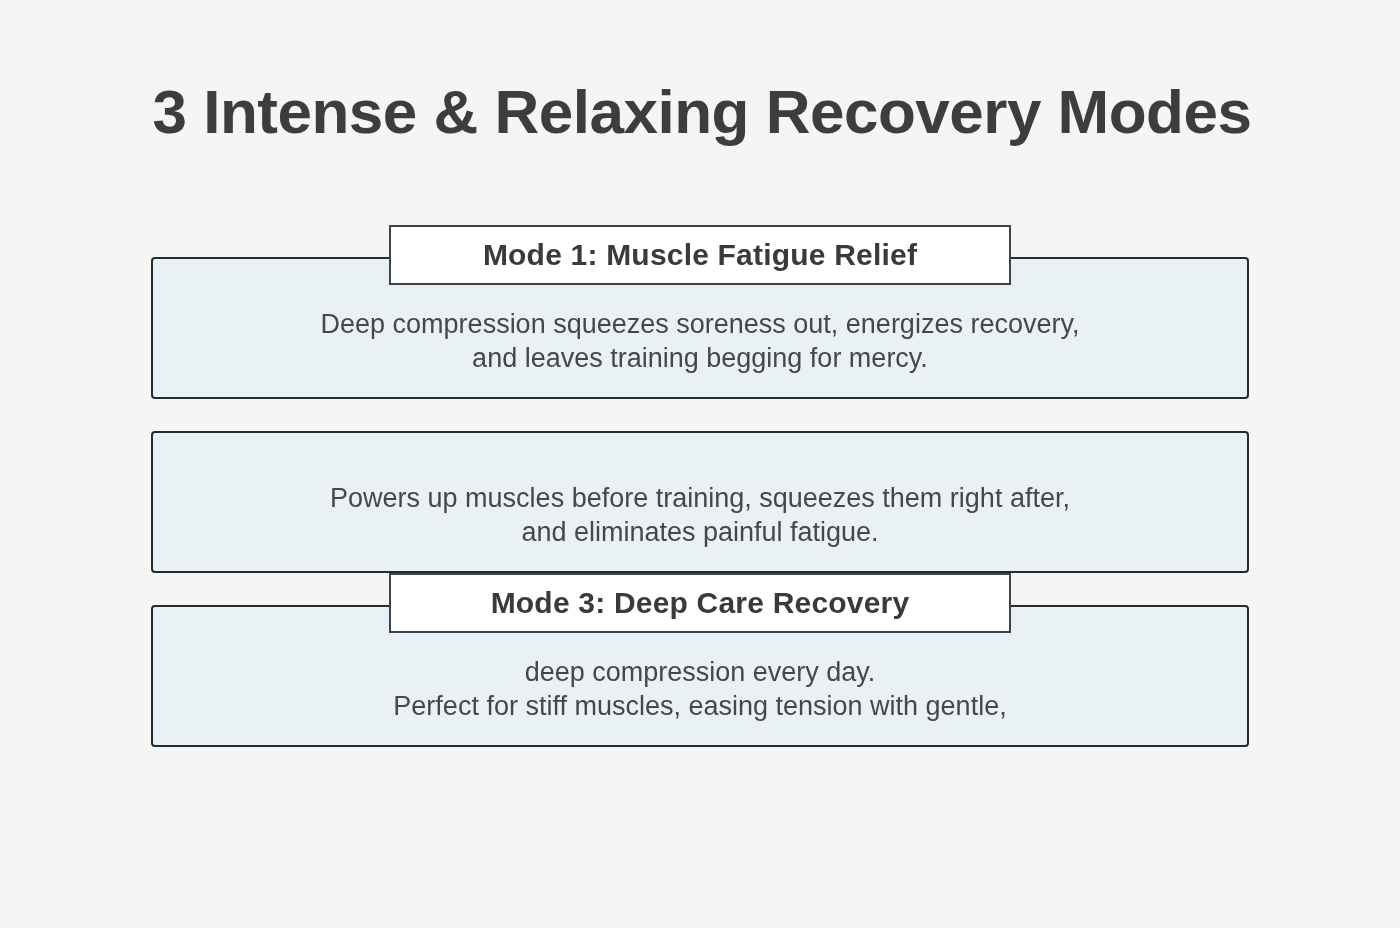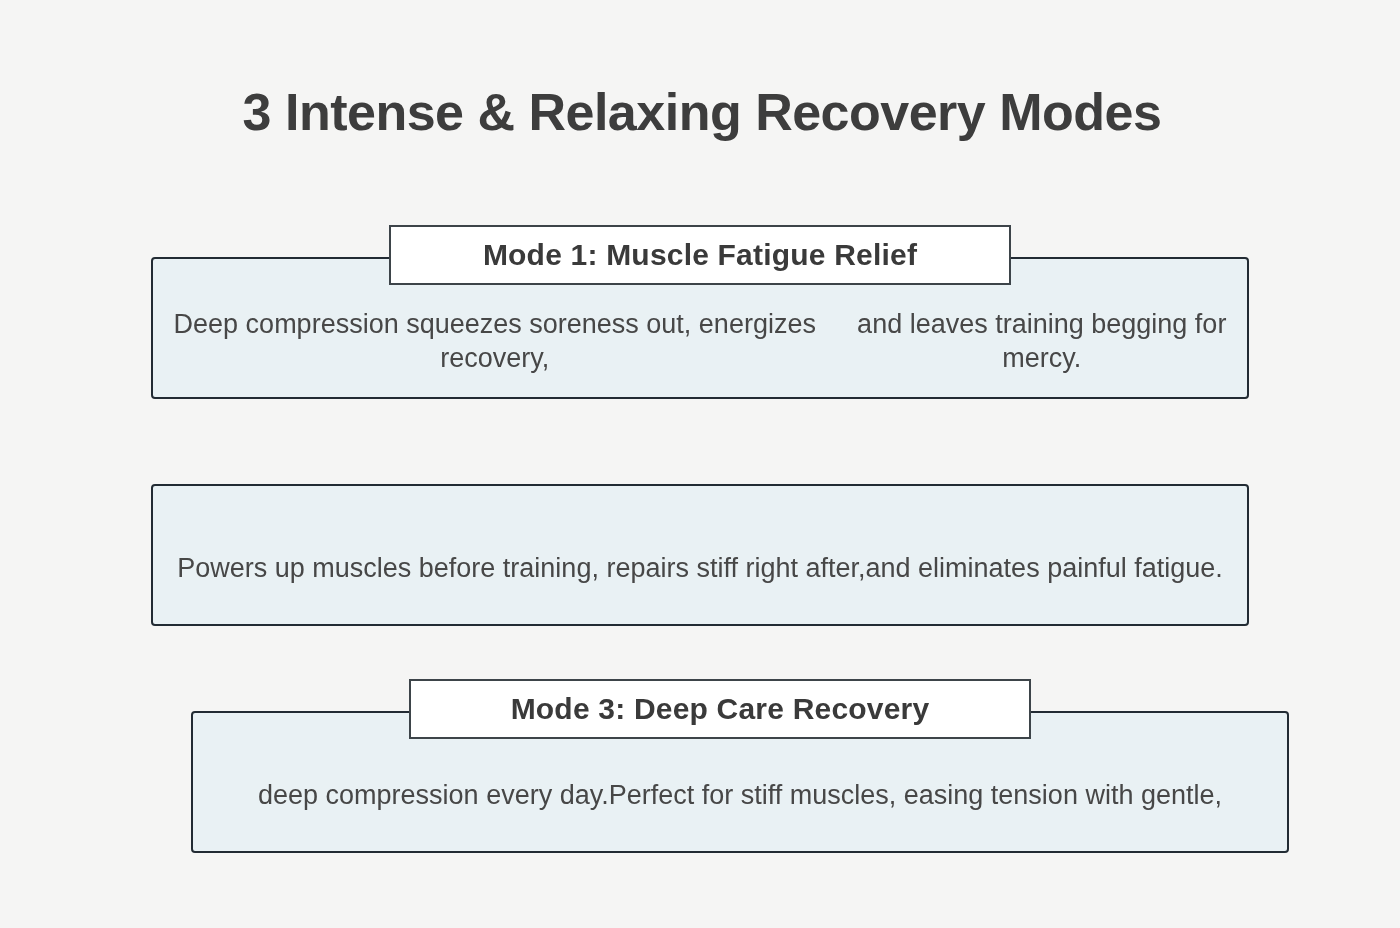--- a/index.html
+++ b/index.html
@@ -19,36 +19,35 @@
     height:928px;
     background:var(--bg);
     font-family:"Liberation Sans","DejaVu Sans",sans-serif;
     overflow:hidden;
   }
   .page-title{
     margin:78px 0 0 4px;
     height:68px;
     line-height:68px;
     text-align:center;
-    font-size:52px;
+    font-size:62px;
     font-weight:bold;
     letter-spacing:-0.5px;
     color:var(--title-text);
   }
   .cards{
     width:1098px;
     margin:79px auto 0 auto;
   }
   .card{
     position:relative;
     padding-top:32px;
     height:174px;
-    margin-bottom:53px;
   }
-  .card:last-child{margin-bottom:0;margin-left:40px;}
+  .card:last-child{margin-bottom:0;}
   .card-header{
     position:absolute;
     top:0;
     left:50%;
     transform:translateX(-50%);
     width:622px;
     height:60px;
     background:var(--header-fill);
     border:2px solid var(--header-border);
     display:flex;
@@ -60,20 +59,21 @@
     color:var(--heading-text);
     letter-spacing:0.2px;
   }
   .card-panel{
     width:1098px;
     height:142px;
     background:var(--panel-fill);
     border:2px solid var(--panel-border);
     border-radius:4px;
     display:flex;
+    flex-direction:column;
     align-items:center;
     justify-content:center;
     padding-top:26px;
     text-align:center;
     font-size:27px;
     line-height:34px;
     color:var(--body-text);
   }
 </style>
 </head>
@@ -88,21 +88,21 @@
       <span>Mode 1: Muscle Fatigue Relief</span>
     </div>
     <div class="card-panel">
       <div>Deep compression squeezes soreness out, energizes recovery,</div>
       <div>and leaves training begging for mercy.</div>
     </div>
   </div>
 
   <div class="card">
     <div class="card-panel">
-      <div>Powers up muscles before training, repairs stiff right after,</div>
+      <div>Powers up muscles before training, squeezes them right after,</div>
       <div>and eliminates painful fatigue.</div>
     </div>
   </div>
 
   <div class="card">
     <div class="card-header">
       <span>Mode 3: Deep Care Recovery</span>
     </div>
     <div class="card-panel">
       <div>deep compression every day.</div>

